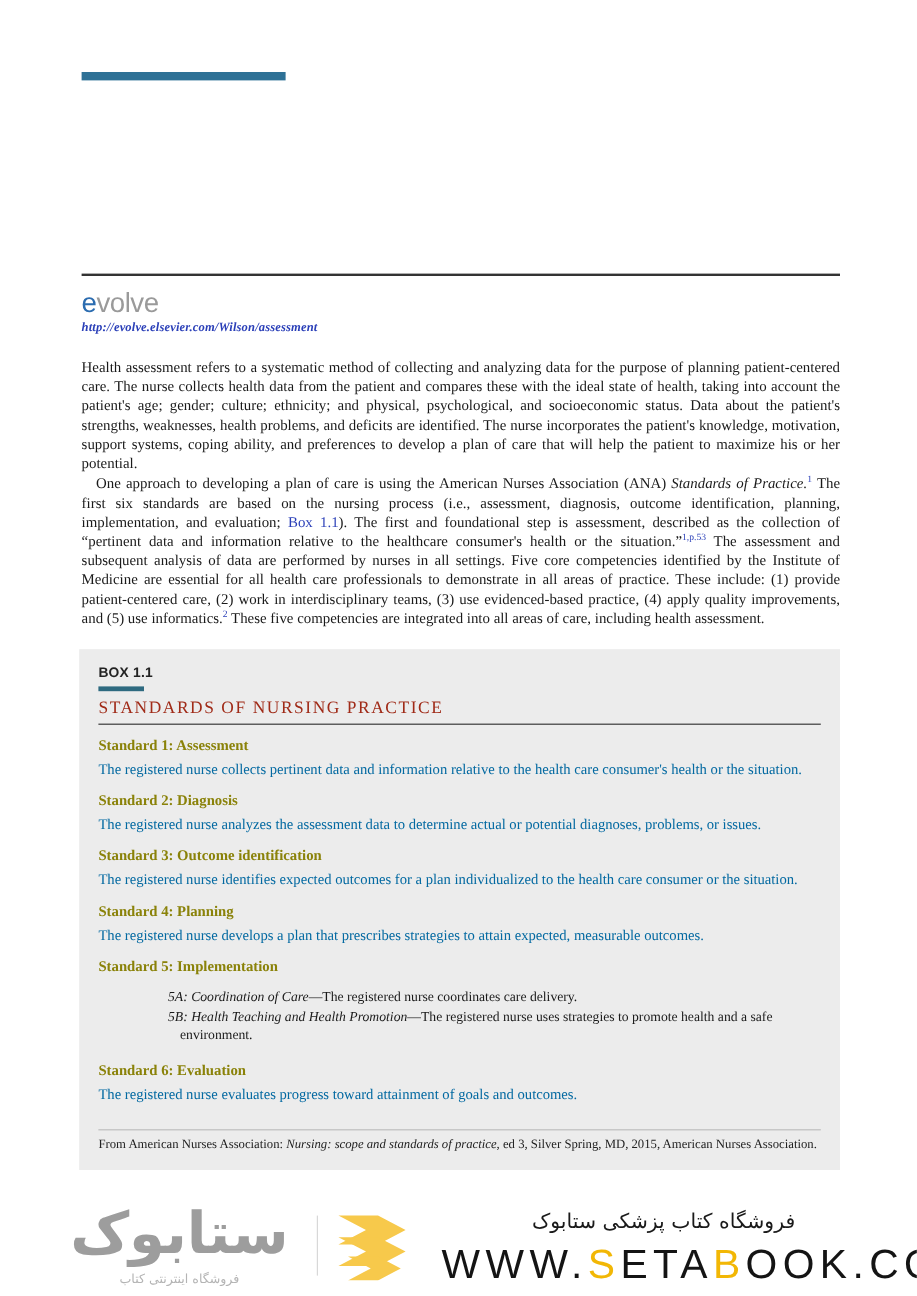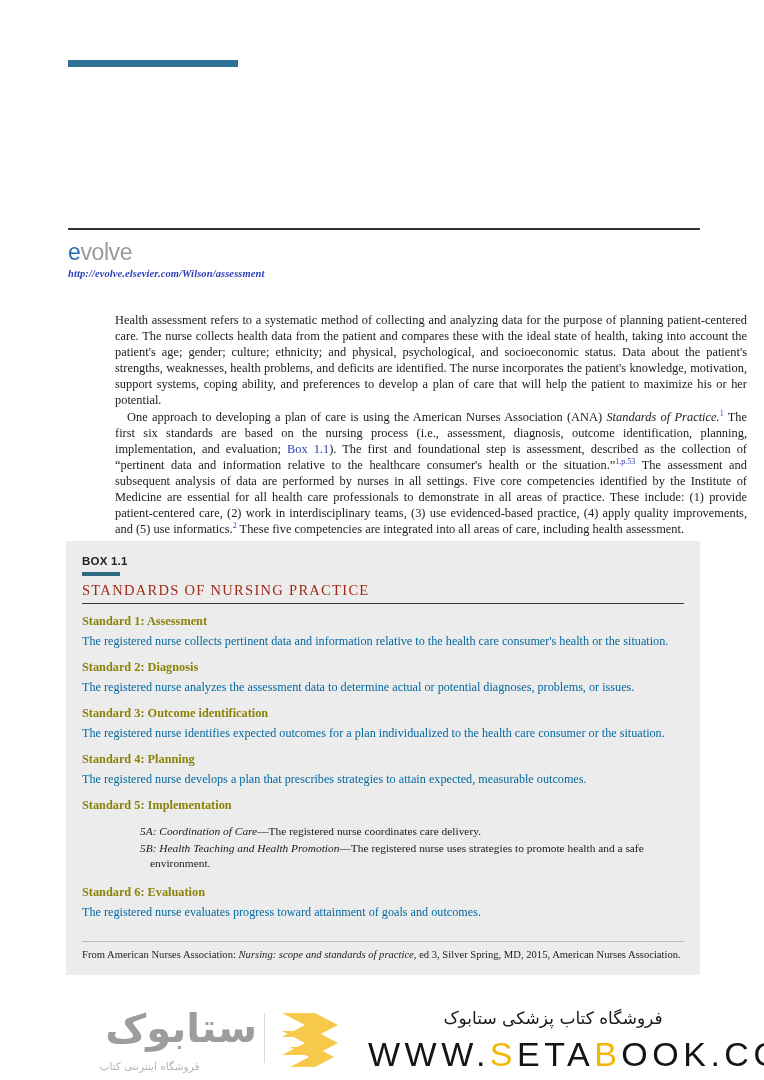--- a/index.html
+++ b/index.html
@@ -81,23 +81,22 @@
     font-size: 10.5px;
     color: #2a3fb8;
     margin-top: 3px;
     letter-spacing: 0.1px;
   }
 
   
   .body-text {
     position: absolute;
     left: 68px;
-    top: 312px;
+    top: 298px;
     width: 632px;
-    margin-left: 47px;
   }
   .body-text p {
     margin: 0;
     font-size: 12.4px;
     line-height: 16.1px;
     text-align: justify;
     text-justify: inter-word;
     color: #1a1a1a;
     hyphens: none;
   }
@@ -219,22 +218,23 @@
   .logo-word {
     position: relative;
     width: 215px;
     height: 72px;
   }
   .logo-fa {
     position: absolute;
     left: 0;
     top: 2px;
     width: 215px;
+    text-align: center;
     font-family: "DejaVu Sans", sans-serif;
-    font-size: 40px;
+    font-size: 48px;
     font-weight: bold;
     color: #9d9d9d;
     letter-spacing: -1px;
     direction: rtl;
     line-height: 48px;
   }
   .logo-sub {
     position: absolute;
     left: 0;
     bottom: 2px;

